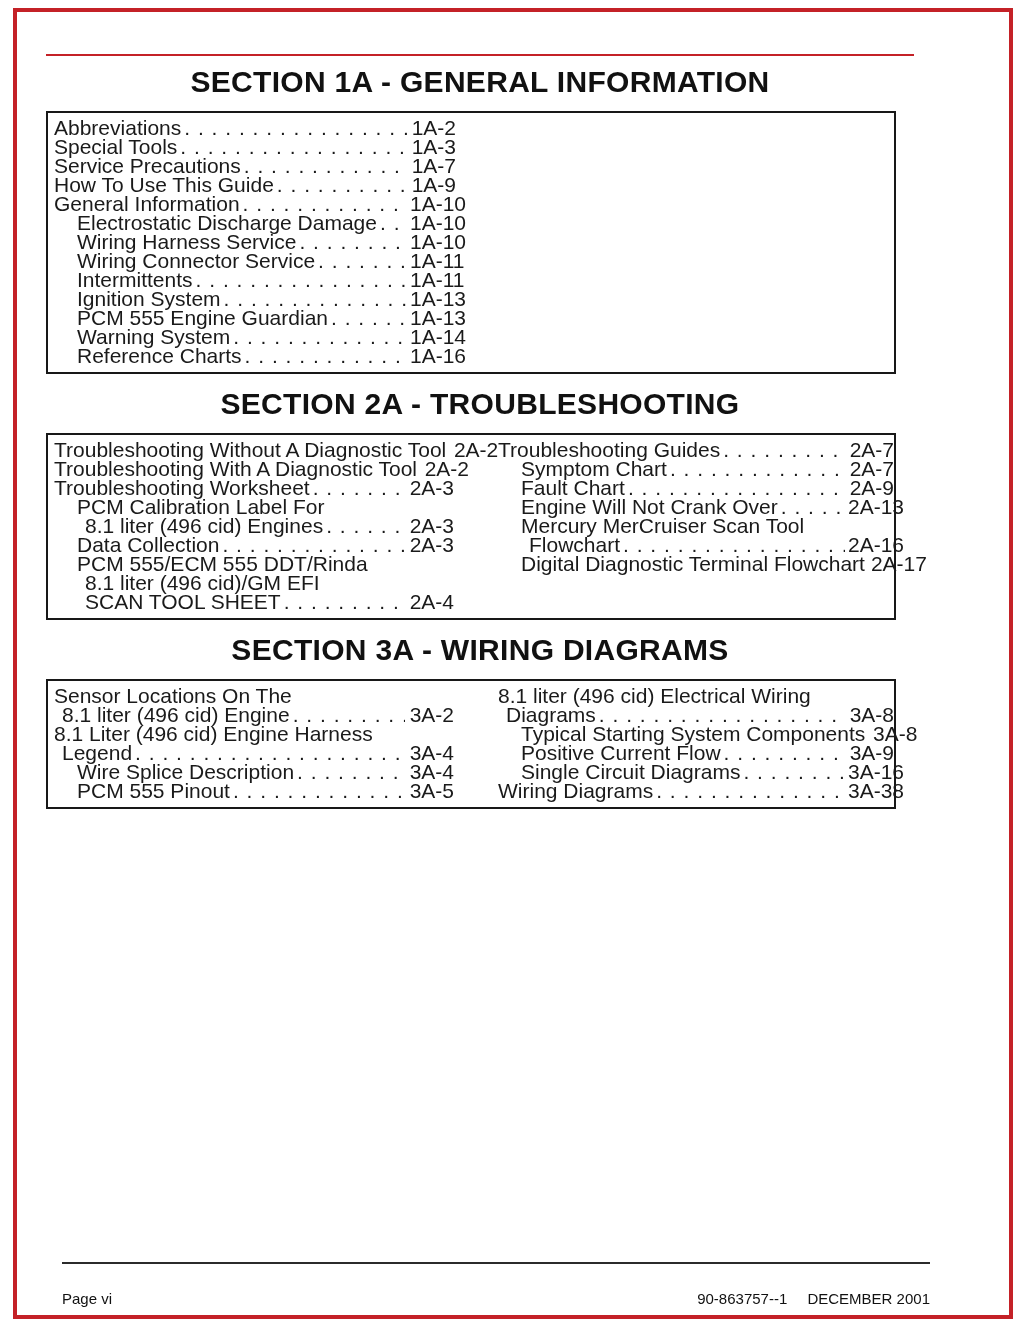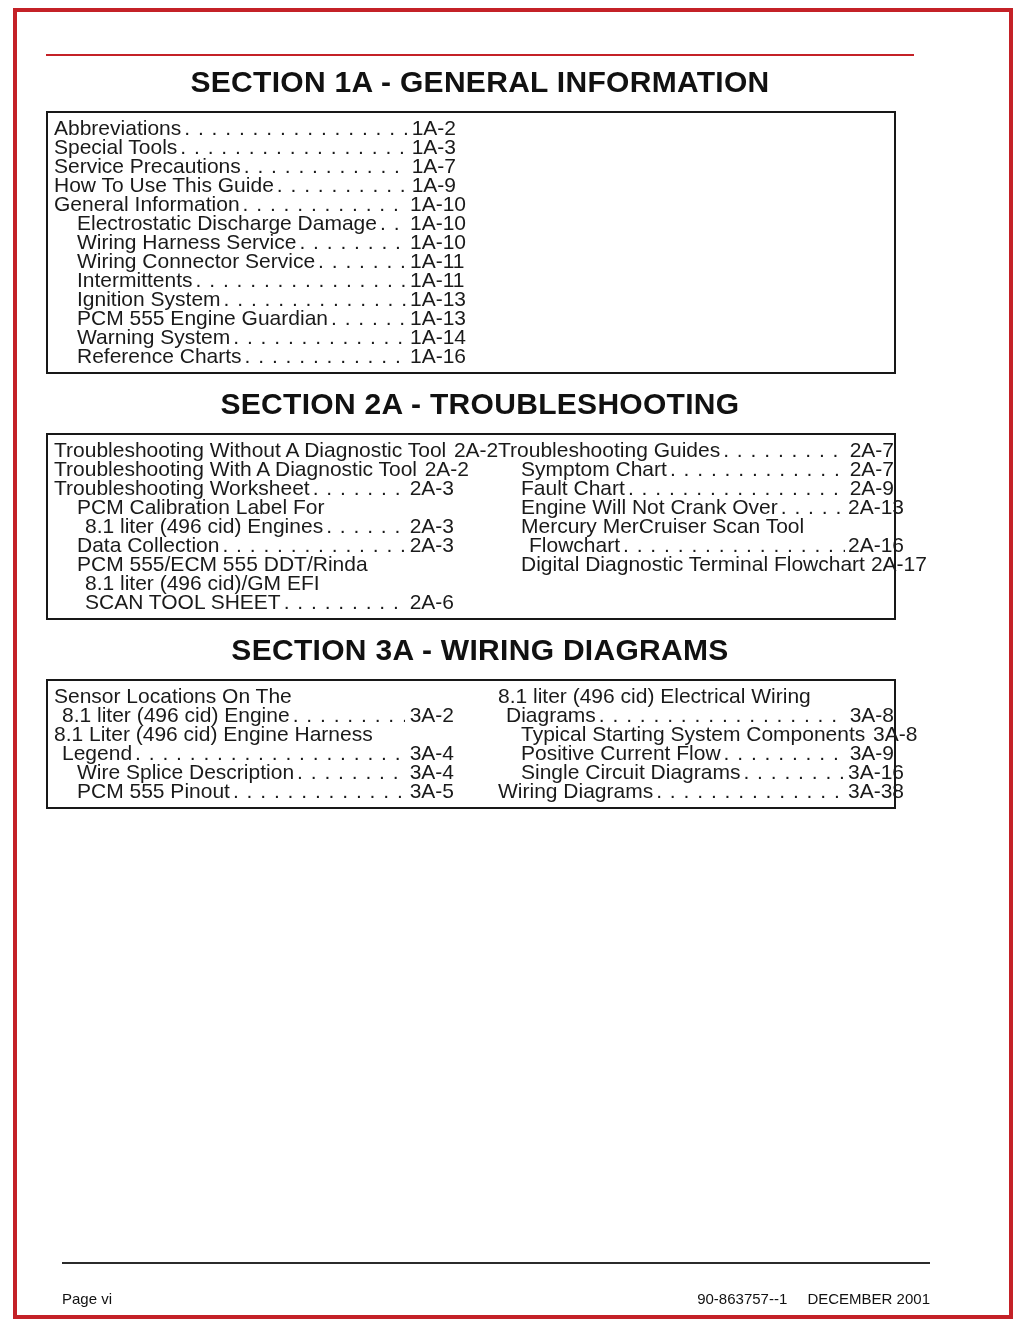--- a/index.html
+++ b/index.html
@@ -205,21 +205,21 @@
 
         <div class="toc-row ind3">
           <span class="toc-label">8.1 liter (496 cid)/GM EFI</span>
           <span class="toc-dots hide"></span>
           <span class="toc-page"></span>
         </div>
 
         <div class="toc-row ind3">
           <span class="toc-label">SCAN TOOL SHEET</span>
           <span class="toc-dots"></span>
-          <span class="toc-page">2A-6</span>
+          <span class="toc-page">2A-4</span>
         </div>
       </div>
     <div class="toc-col col2">
 
         <div class="toc-row ind0">
           <span class="toc-label">Troubleshooting Guides</span>
           <span class="toc-dots"></span>
           <span class="toc-page">2A-7</span>
         </div>
 

